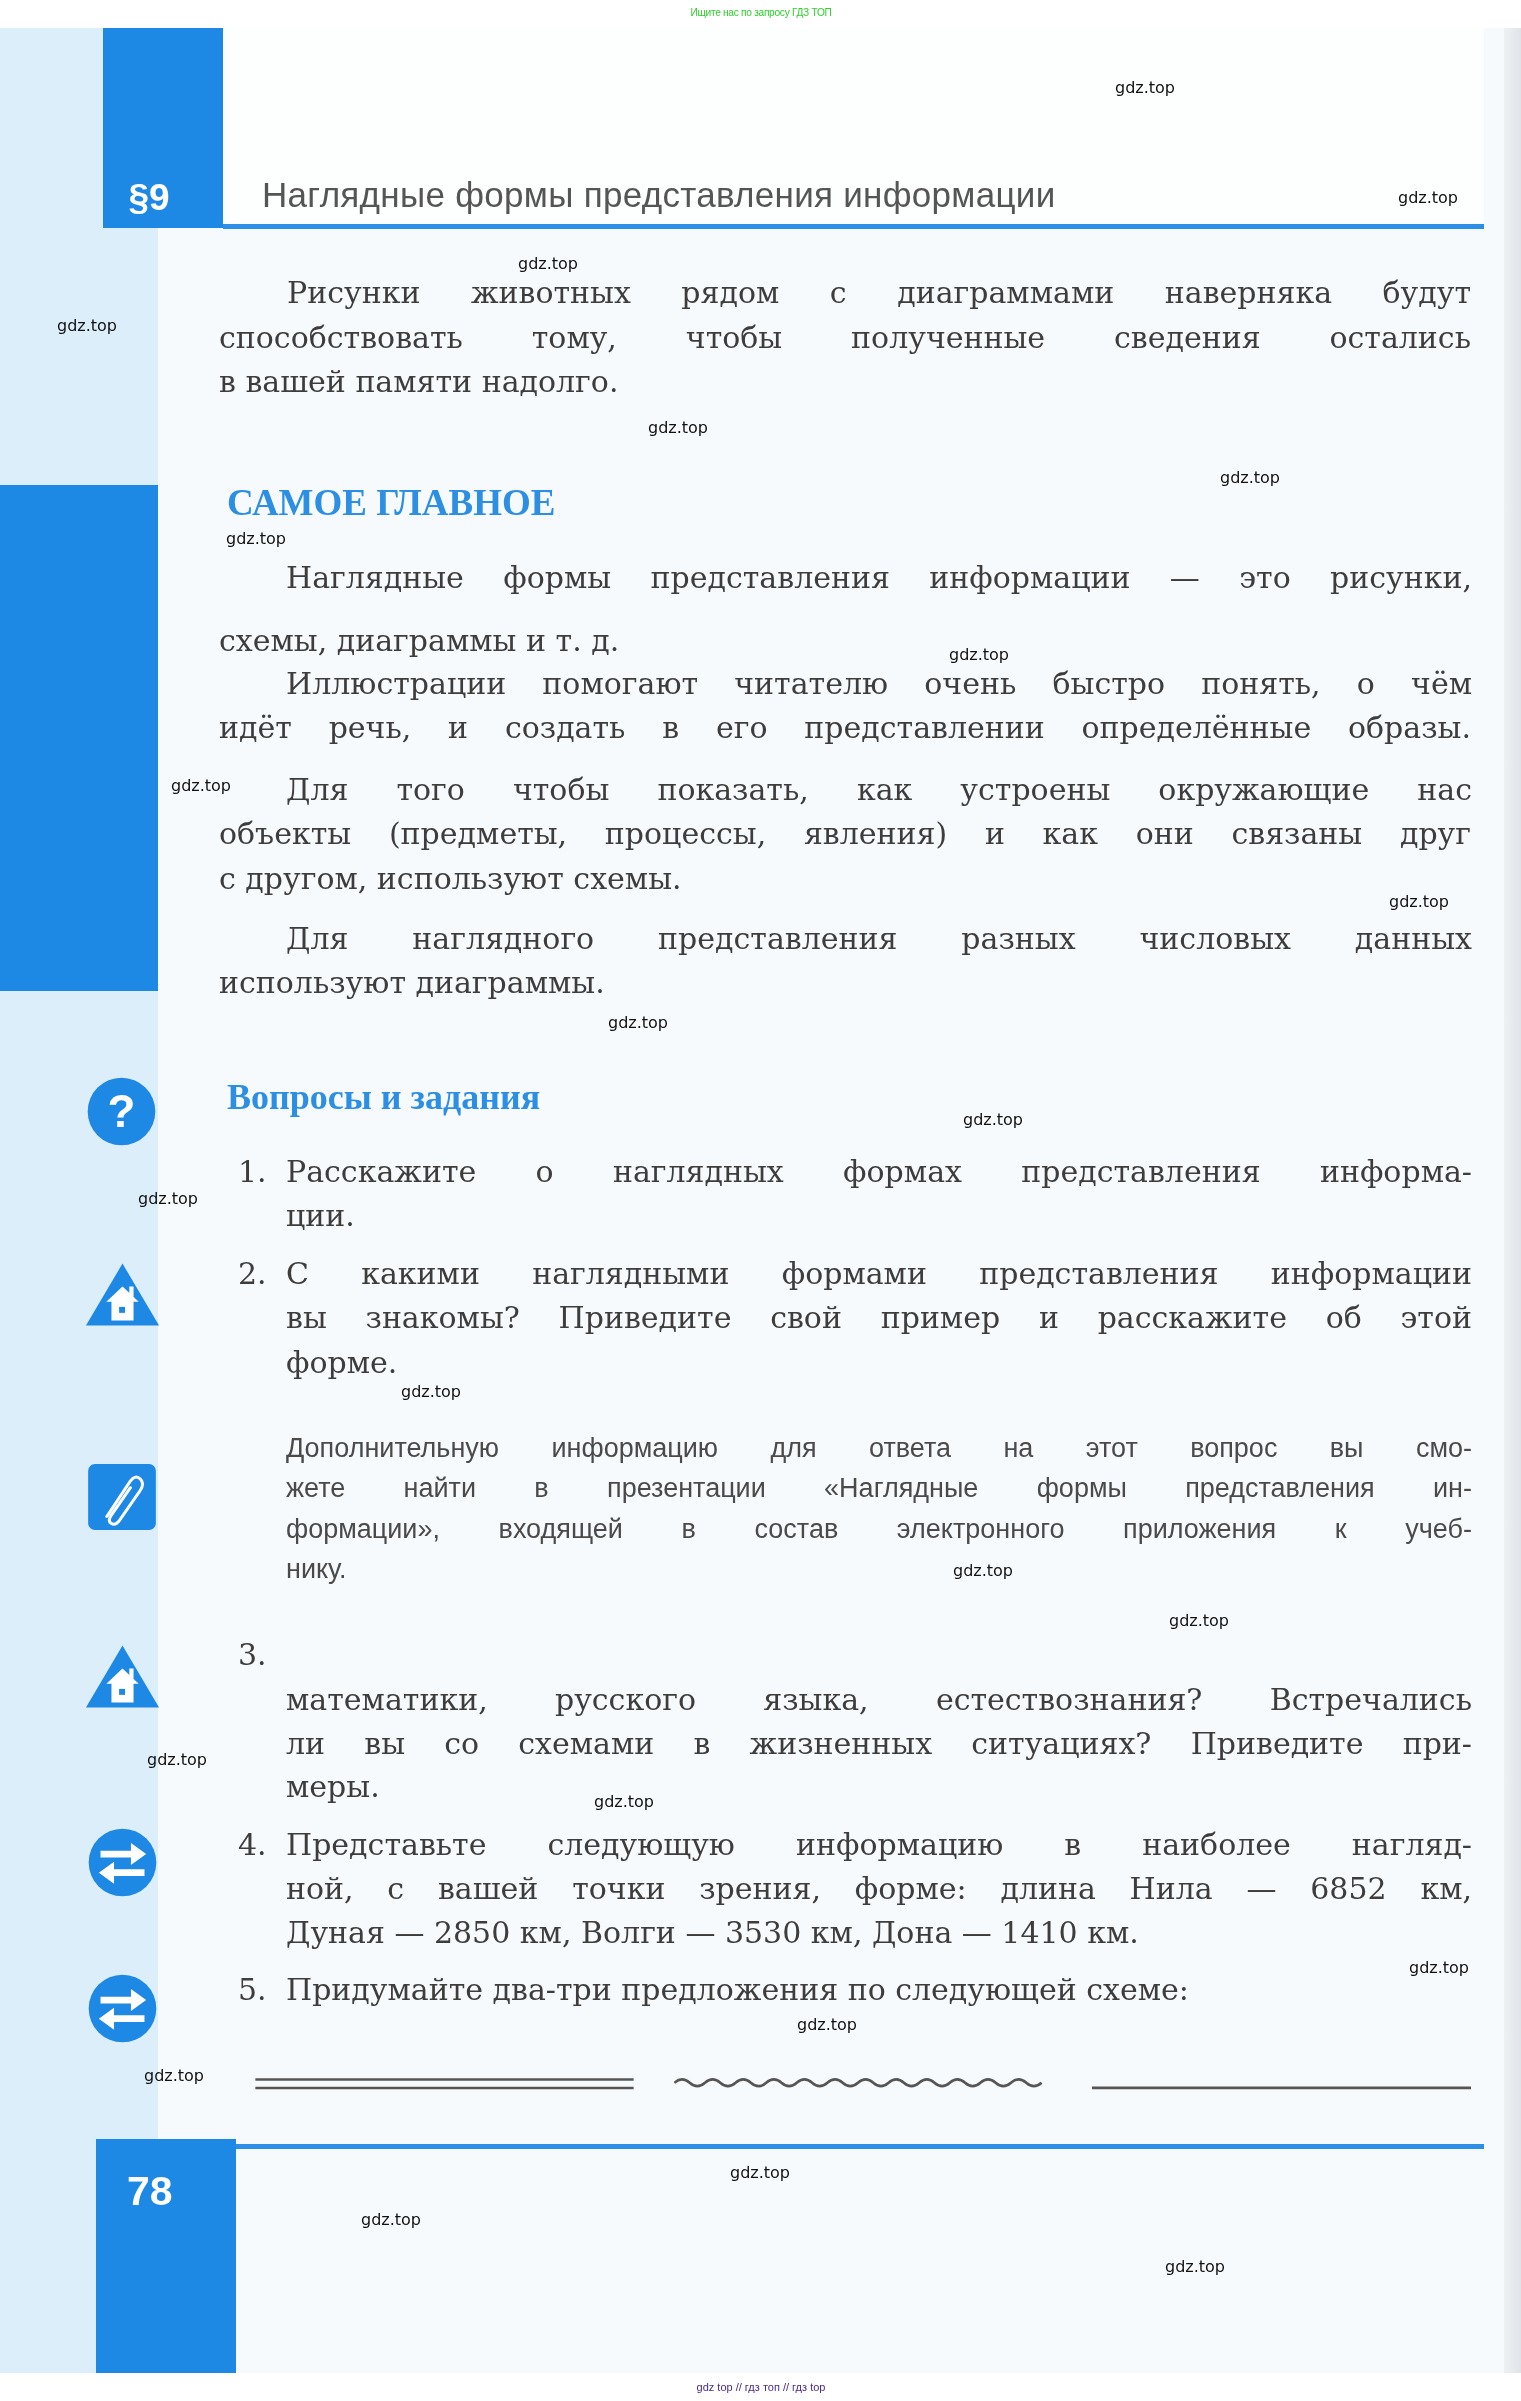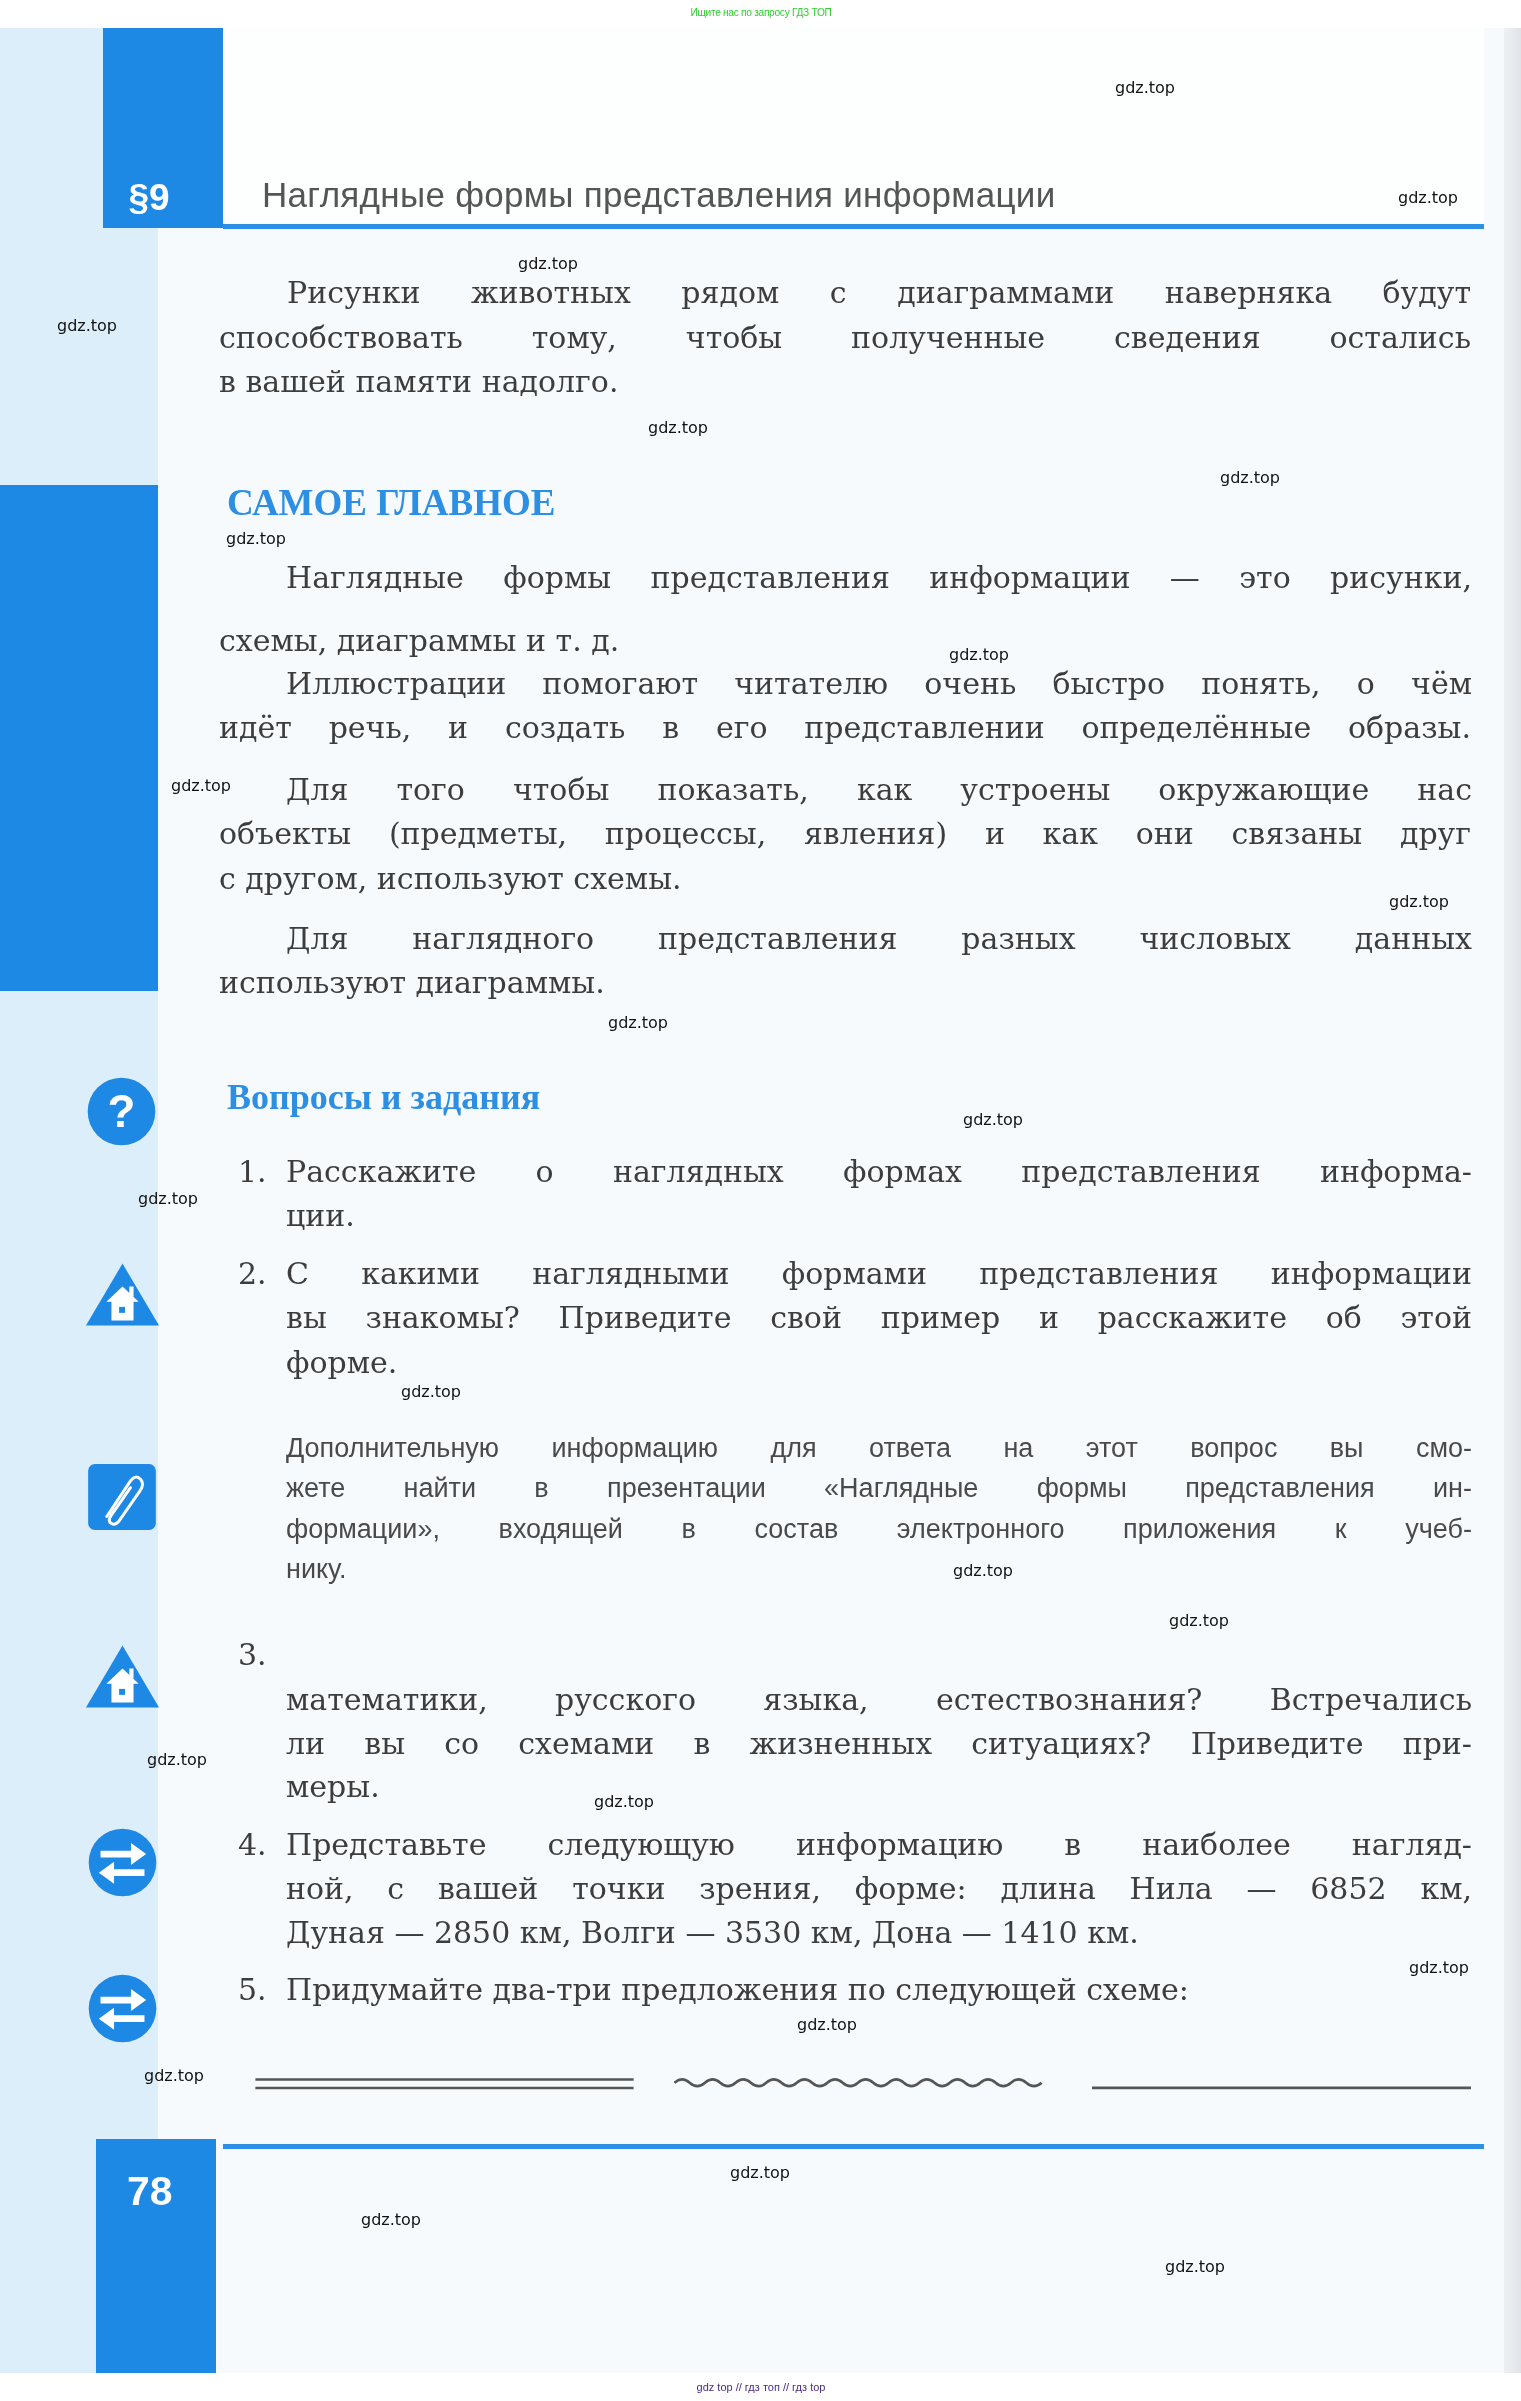--- a/index.html
+++ b/index.html
@@ -80,21 +80,21 @@
     position: absolute; width: 71px; height: 71px;
   }
   .scheme {
     position: absolute; top: 2048px; height: 17px;
   }
   .footer-rule {
     position: absolute; left: 223px; top: 2116px; width: 1261px; height: 5.1px;
     background: #2e8fe6;
   }
   .page-box {
-    position: absolute; left: 96px; top: 2111px; width: 120px; height: 234px;
+    position: absolute; left: 96px; top: 2111px; width: 140px; height: 234px;
     background: #1e88e5;
   }
   .page-box span {
     position: absolute; left: 31px; top: 29px;
     font-family: "Liberation Sans", sans-serif; font-weight: bold; font-size: 41px; color: #ffffff;
   }
   .bottombar {
     position: absolute; left: 0; top: 2373px; width: 1522px; height: 28px;
     background: #ffffff; text-align: center;
   }

